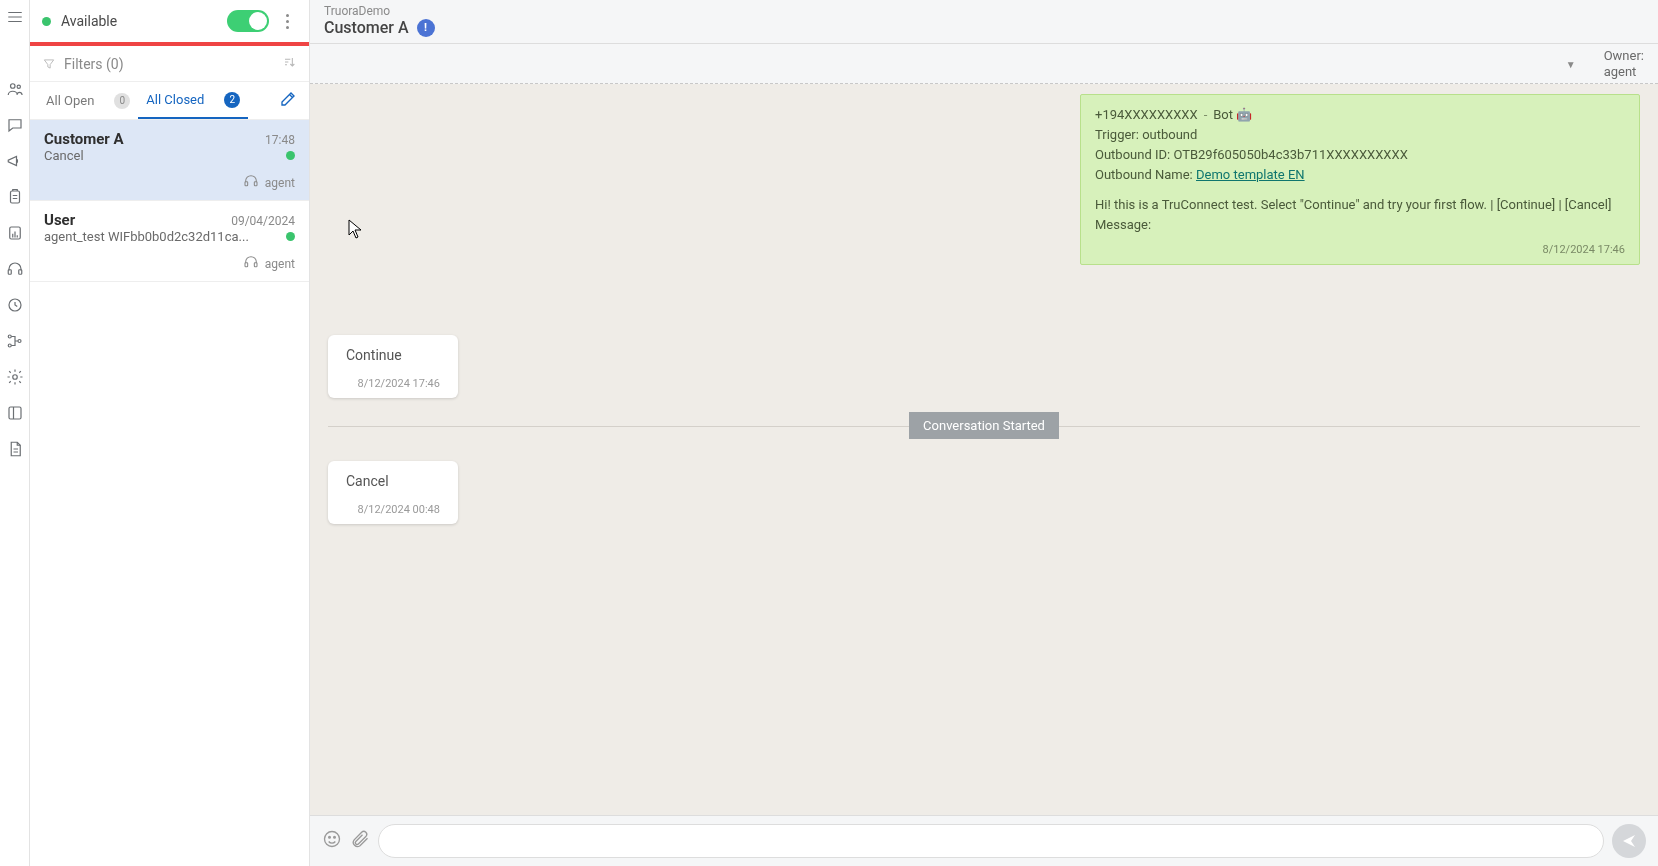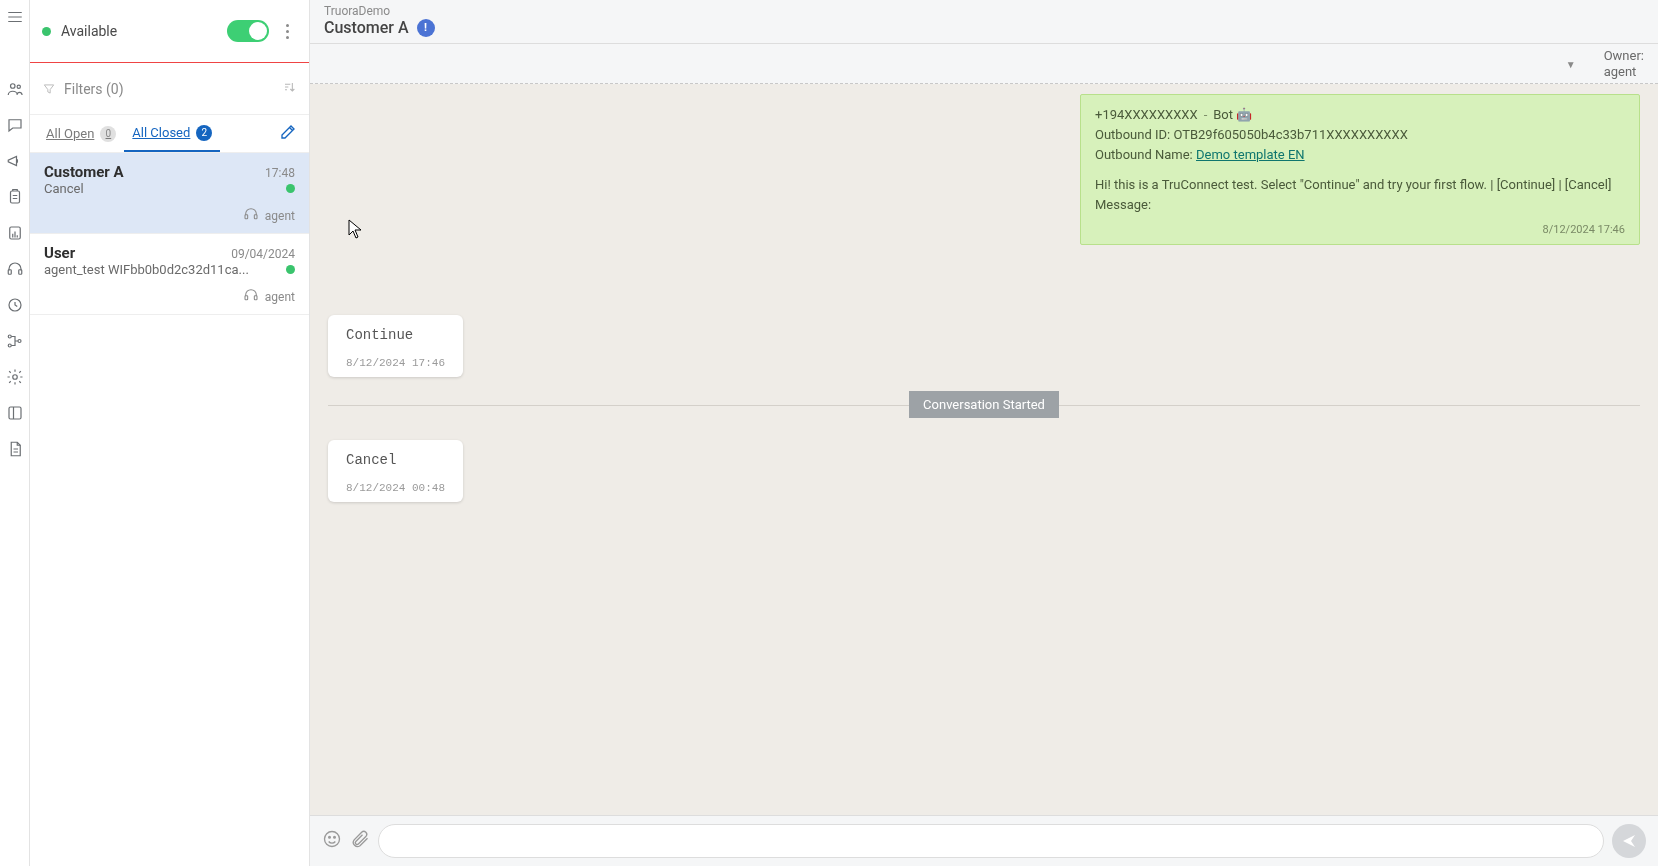--- a/index.html
+++ b/index.html
@@ -36,21 +36,21 @@
   
   .list-panel {
     width: 280px;
     background: #fff;
     border-right: 1px solid #e3e3e3;
     display: flex;
     flex-direction: column;
   }
   .presence-row {
     display: flex; align-items: center;
-    padding: 20px 12px;
+    padding: 10px 12px;
     font-size: 14px;
     color: #4a4a4a;
   }
   .presence-dot {
     width: 9px; height: 9px; border-radius: 50%;
     background: #3ac46d;
     margin-right: 10px;
   }
   .presence-label { flex: 1; }
   .toggle {
@@ -68,45 +68,44 @@
     top: 2px; right: 2px;
   }
   .kebab {
     width: 20px; display: flex; flex-direction: column; align-items: center; gap: 3px;
     cursor: pointer;
   }
   .kebab span { width: 3px; height: 3px; border-radius: 50%; background: #8a8a8a; }
 
   .filters-row {
     display: flex; align-items: center;
-    padding: 16px 12px;
-    border-top: 1px solid #ef4444;
+    padding: 8px 12px;
+    border-top: 4px solid #ef4444;
     border-bottom: 1px solid #eee;
     color: #8a8a8a;
     font-size: 14px;
   }
   .funnel-icon { width: 14px; height: 14px; margin-right: 8px; }
   .funnel-icon svg { width: 14px; height: 14px; stroke: #b8b8b8; fill: none; stroke-width: 1.6; }
   .filters-label { flex: 1; }
   .sort-icon svg { width: 16px; height: 16px; stroke: #b8b8b8; fill: none; stroke-width: 1.6; }
 
   .tabs-row {
     display: flex; align-items: center;
     padding: 0 8px;
     height: 38px;
     border-bottom: 1px solid #eee;
     font-size: 13px;
     color: #7a7a7a;
   }
   .tab {
-    display: flex; align-items: center; gap: 6px;
+    display: flex; align-items: center; gap: 20px;
     padding: 0 8px;
     height: 100%;
     cursor: pointer;
-    text-decoration: underline;
   }
   .tab.active {
     color: #1565c0;
     border-bottom: 2px solid #1565c0;
   }
   .badge-grey {
     min-width: 16px; height: 16px; border-radius: 8px;
     background: #e0e0e0; color: #888;
     font-size: 10px;
     display: inline-flex; align-items: center; justify-content: center;
@@ -203,21 +202,21 @@
     background: #fff;
     border-radius: 6px;
     box-shadow: 0 1px 3px rgba(0,0,0,.15);
     padding: 12px 18px 8px 18px;
     display: inline-block;
     min-width: 130px;
   }
   .left-bubble .btxt { font-size: 14px; color: #555; }
   .left-bubble .btime { font-size: 11px; color: #9a9a9a; margin-top: 14px; text-align: right; }
 
-  .bubble-row { margin-top: 22px; margin-bottom: 14px; font-family: Liberation Mono, monospace; }
+  .bubble-row { margin-top: 22px; margin-bottom: 14px; }
   .bubble-row.first { margin-top: 70px; }
 
   .divider-row {
     position: relative;
     text-align: center;
     margin: 14px 0;
   }
   .divider-row::before {
     content: "";
     position: absolute;
@@ -457,20 +456,24 @@
 
   <div class="chat-scroll">
 
     <div class="bot-card">
       <div class="bot-head">
         <span>+194XXXXXXXXX</span>
         <span class="dash">-</span>
         <span>Bot 🤖</span>
       </div>
       <div>
+        <span>Trigger:</span>
+        <span>outbound</span>
+      </div>
+      <div>
         <span>Outbound ID:</span>
         <span>OTB29f605050b4c33b711XXXXXXXXXX</span>
       </div>
       <div>
         <span>Outbound Name:</span>
         <span class="bot-link">Demo template EN</span>
       </div>
       <div style="height:10px"></div>
       <div>Hi! this is a TruConnect test. Select "Continue" and try your first flow. | [Continue] | [Cancel]</div>
       <div>Message:</div>

